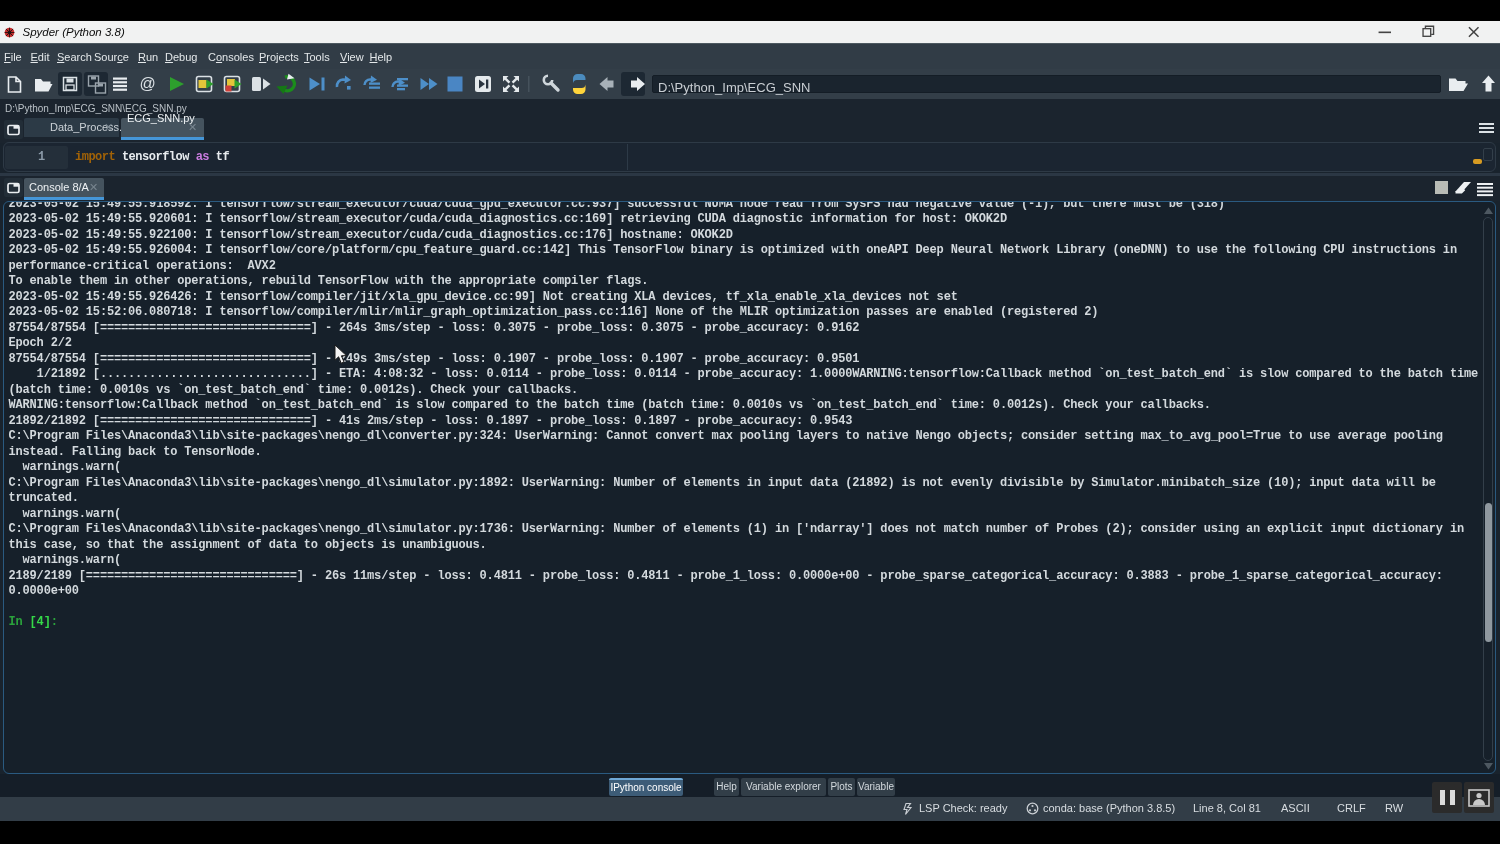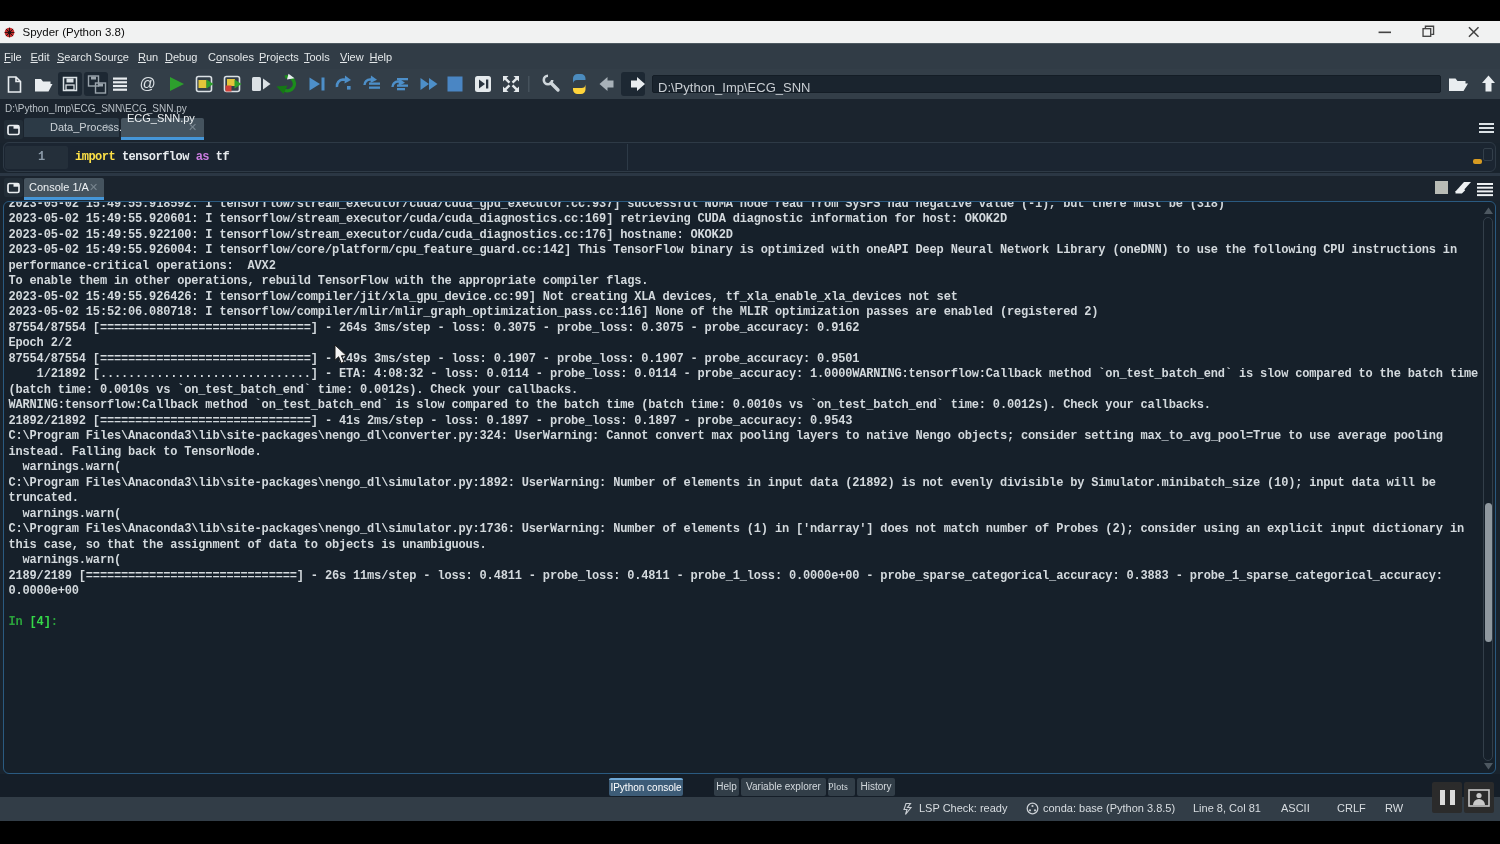--- a/index.html
+++ b/index.html
@@ -11,21 +11,21 @@
 </style>
 </head>
 <body>
 
 <div class="abs" style="left:0px;top:21px;width:1500px;height:22px;background:#f1f2f2;"></div>
 <svg class="abs" style="left:4px;top:27px;" width="11" height="11" viewBox="0 0 17 17">
   <circle cx="8.5" cy="8.5" r="7.5" fill="#c62f2f"></circle>
   <path d="M8.5 1 L8.5 16 M1 8.5 L16 8.5 M3 3 L14 14 M14 3 L3 14" stroke="#2a0d0d" stroke-width="1.4" fill="none"></path>
   <circle cx="8.5" cy="8.5" r="3" fill="#1f1212"></circle>
 </svg>
-<div class="abs" style="left:22.5px;top:26px;font-size:11.5px;color:#0c0c0c;">Spyder (Python 3.8)</div>
+<div class="abs" style="left:22.5px;top:26px;font-size:11.5px;color:#0c0c0c;font-style:italic;">Spyder (Python 3.8)</div>
 <svg class="abs" style="left:1370px;top:21px;" width="130" height="22" viewBox="0 0 130 23">
   <rect x="6" y="11" width="13" height="1.7" fill="#444"></rect>
   <rect x="52.5" y="8" width="8" height="8" fill="none" stroke="#444" stroke-width="1.4"></rect>
   <path d="M55 8 L55 5.5 L63.5 5.5 L63.5 14 L61 14" fill="none" stroke="#444" stroke-width="1.4"></path>
   <path d="M100.5 6.5 L110.5 16.5 M110.5 6.5 L100.5 16.5" stroke="#444" stroke-width="1.6"></path>
 </svg>
 
 <div class="abs" style="left:0px;top:43px;width:1500px;height:778px;background:#19232d;"></div>
 
 <div class="abs" style="left:0px;top:43px;width:1500px;height:26px;background:#313c46;border-top:1px solid #4d5960;box-sizing:border-box;"></div>
@@ -173,38 +173,38 @@
         <rect x="0" y="9" width="15" height="2"></rect>
       </g>
   </svg>
 </div>
 
 <div class="abs" style="left:3px;top:142px;width:1493px;height:30px;background:#1b2531;border:1px solid #2e3a46;border-radius:6px;box-sizing:border-box;"></div>
 <div id="editor">
   <div class="abs" style="left:5px;top:146px;width:63px;height:23px;background:#242f3a;border-radius:2px;"></div>
   <div class="abs mono" style="left:38px;top:150px;font-size:12px;font-weight:bold;color:#8b9aa8;">1</div>
   <div class="abs mono" style="left:75px;top:150px;font-size:12px;font-weight:bold;letter-spacing:-0.5px;">
-    <span style="color:#fde047;text-align:center;">import</span><span style="color:#e8ecef;"> tensorflow </span><span style="color:#ca7ce0;">as</span><span style="color:#e8ecef;"> tf</span>
+    <span style="color:#a16207;text-align:center;">import</span><span style="color:#e8ecef;"> tensorflow </span><span style="color:#ca7ce0;">as</span><span style="color:#e8ecef;"> tf</span>
   </div>
   <div class="abs" style="left:627px;top:144px;width:1px;height:26px;background:#2d3a47;"></div>
   <div class="abs" style="left:1473px;top:159px;width:9px;height:4.5px;background:#d79b22;border-radius:2px;"></div>
   <div class="abs" style="left:1483px;top:148px;width:10px;height:13px;border:1px solid #333f4a;border-radius:2px;box-sizing:border-box;"></div>
 </div>
 
 <div class="abs" style="left:0px;top:173px;width:1500px;height:3px;background:#2b3744;"></div>
 
 <div class="abs" style="left:0px;top:176px;width:1500px;height:25px;background:#1b242e;"></div>
 <div id="contab">
   <div class="abs" style="left:4px;top:178px;width:19px;height:19px;background:#222d37;border-radius:2px;"></div>
   <svg class="abs" style="left:7px;top:181px;" width="13" height="13" viewBox="0 0 13 13">
     <rect x="1" y="2.5" width="11" height="9" rx="1.5" fill="none" stroke="#e9edf0" stroke-width="1.7"></rect>
     <rect x="6.5" y="2.5" width="5.5" height="3.2" fill="#e9edf0"></rect>
   </svg>
   <div class="abs" style="left:24px;top:178px;width:80px;height:19px;background:#45535e;border-radius:2px 2px 0 0;"></div>
-  <div class="abs" style="left:29px;top:181px;font-size:11px;color:#eef1f3;">Console 1/A</div>
+  <div class="abs" style="left:29px;top:181px;font-size:11px;color:#eef1f3;">Console 8/A</div>
   <div class="abs" style="left:89px;top:181px;font-size:11px;color:#78858f;">✕</div>
   <div class="abs" style="left:24px;top:197px;width:80px;height:3px;background:#4596d8;"></div>
   <div class="abs" style="left:1435px;top:181px;width:13px;height:13px;background:#b9bcb6;"></div>
   <svg class="abs" style="left:1452px;top:179px;" width="22" height="18" viewBox="0 0 22 18">
     <path d="M3 13 L12 3 H19 L10 13 Z" fill="#eef1f3"></path>
     <path d="M3.5 13.5 L9.5 13.5 L12.5 10.5" fill="none" stroke="#eef1f3" stroke-width="2"></path>
   </svg>
   <svg class="abs" style="left:1477px;top:183px;" width="16" height="14" viewBox="0 0 16 14">
     <g fill="#eef1f3">
         <rect x="0" y="0" width="16" height="2"></rect>
@@ -257,22 +257,22 @@
 <svg class="abs" style="left:334px;top:344px;" width="14" height="21" viewBox="0 0 14 21">
   <path d="M1 1 L1 16.2 L4.6 12.8 L7.2 19.2 L10 18 L7.4 11.8 L12.4 11.6 Z" fill="#f4f4f4" stroke="#1a1a1a" stroke-width="1"></path>
 </svg>
 
 <div class="abs" style="left:0px;top:774px;width:1500px;height:23px;background:#151e28;"></div>
 <div id="bottabs" style="font-size:10px;">
   <div class="abs" style="left:609px;top:778px;width:74px;height:18px;background:#3d5c77;border-top:2px solid #6fa8d6;border-radius:2px;box-sizing:border-box;text-align:center;line-height:15px;color:#ffffff;white-space:nowrap;">IPython console</div>
   <div class="abs" style="left:686px;top:778px;width:26px;height:18px;background:#323e48;border-radius:2px;text-align:center;line-height:17px;color:#d3d9dd;white-space:nowrap;margin-top:34px;">Files</div>
   <div class="abs" style="left:714px;top:778px;width:25px;height:18px;background:#323e48;border-radius:2px;text-align:center;line-height:17px;color:#d3d9dd;white-space:nowrap;">Help</div>
   <div class="abs" style="left:741px;top:778px;width:85px;height:18px;background:#323e48;border-radius:2px;text-align:center;line-height:17px;color:#d3d9dd;white-space:nowrap;">Variable explorer</div>
-  <div class="abs" style="left:828px;top:778px;width:27px;height:18px;background:#323e48;border-radius:2px;text-align:left;line-height:17px;color:#d3d9dd;white-space:nowrap;font-family:Liberation Serif, serif;">Plots</div>
-  <div class="abs" style="left:857px;top:778px;width:38px;height:18px;background:#323e48;border-radius:2px;text-align:center;line-height:17px;color:#d3d9dd;white-space:nowrap;">History</div>
+  <div class="abs" style="left:828px;top:778px;width:27px;height:18px;background:#323e48;border-radius:2px;text-align:center;line-height:17px;color:#d3d9dd;white-space:nowrap;">Plots</div>
+  <div class="abs" style="left:857px;top:778px;width:38px;height:18px;background:#323e48;border-radius:2px;text-align:center;line-height:17px;color:#d3d9dd;white-space:nowrap;">Variable</div>
 </div>
 
 <div class="abs" style="left:0px;top:797px;width:1500px;height:24px;background:#323d47;"></div>
 <div id="statusbar" style="font-size:11px;color:#d8dde1;">
   <svg class="abs" style="left:902px;top:802px;" width="13" height="14" viewBox="0 0 13 14">
     <path d="M4 1.5 L8.5 1.5 L5.5 5.5 L9 5.5 L3.5 12.5 L5 7.5 L2 7.5 Z" fill="none" stroke="#c9ced3" stroke-width="1.1"></path>
   </svg>
   <div class="abs" style="left:919px;top:802px;">LSP Check: ready</div>
   <svg class="abs" style="left:1026px;top:802px;" width="13" height="13" viewBox="0 0 13 13">
     <circle cx="6.5" cy="6.5" r="5.3" fill="none" stroke="#c9ced3" stroke-width="1.3"></circle>

